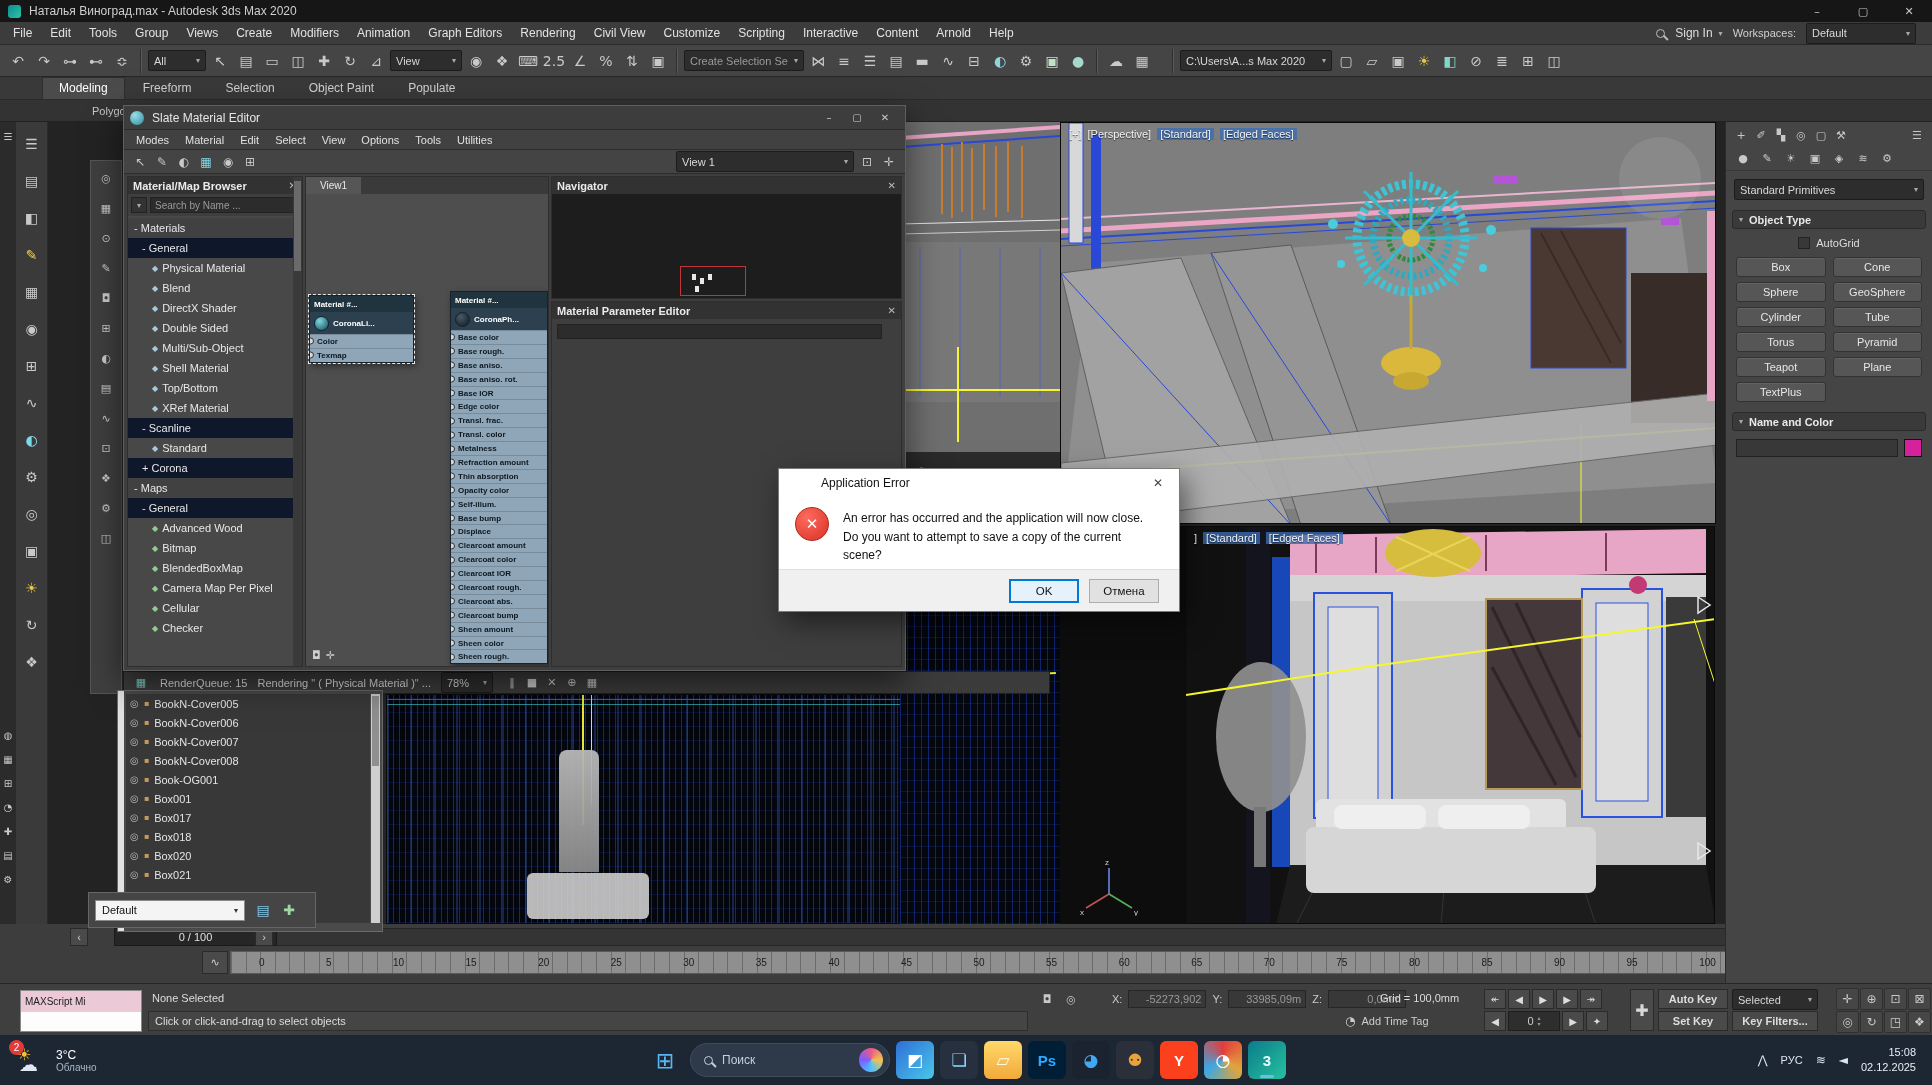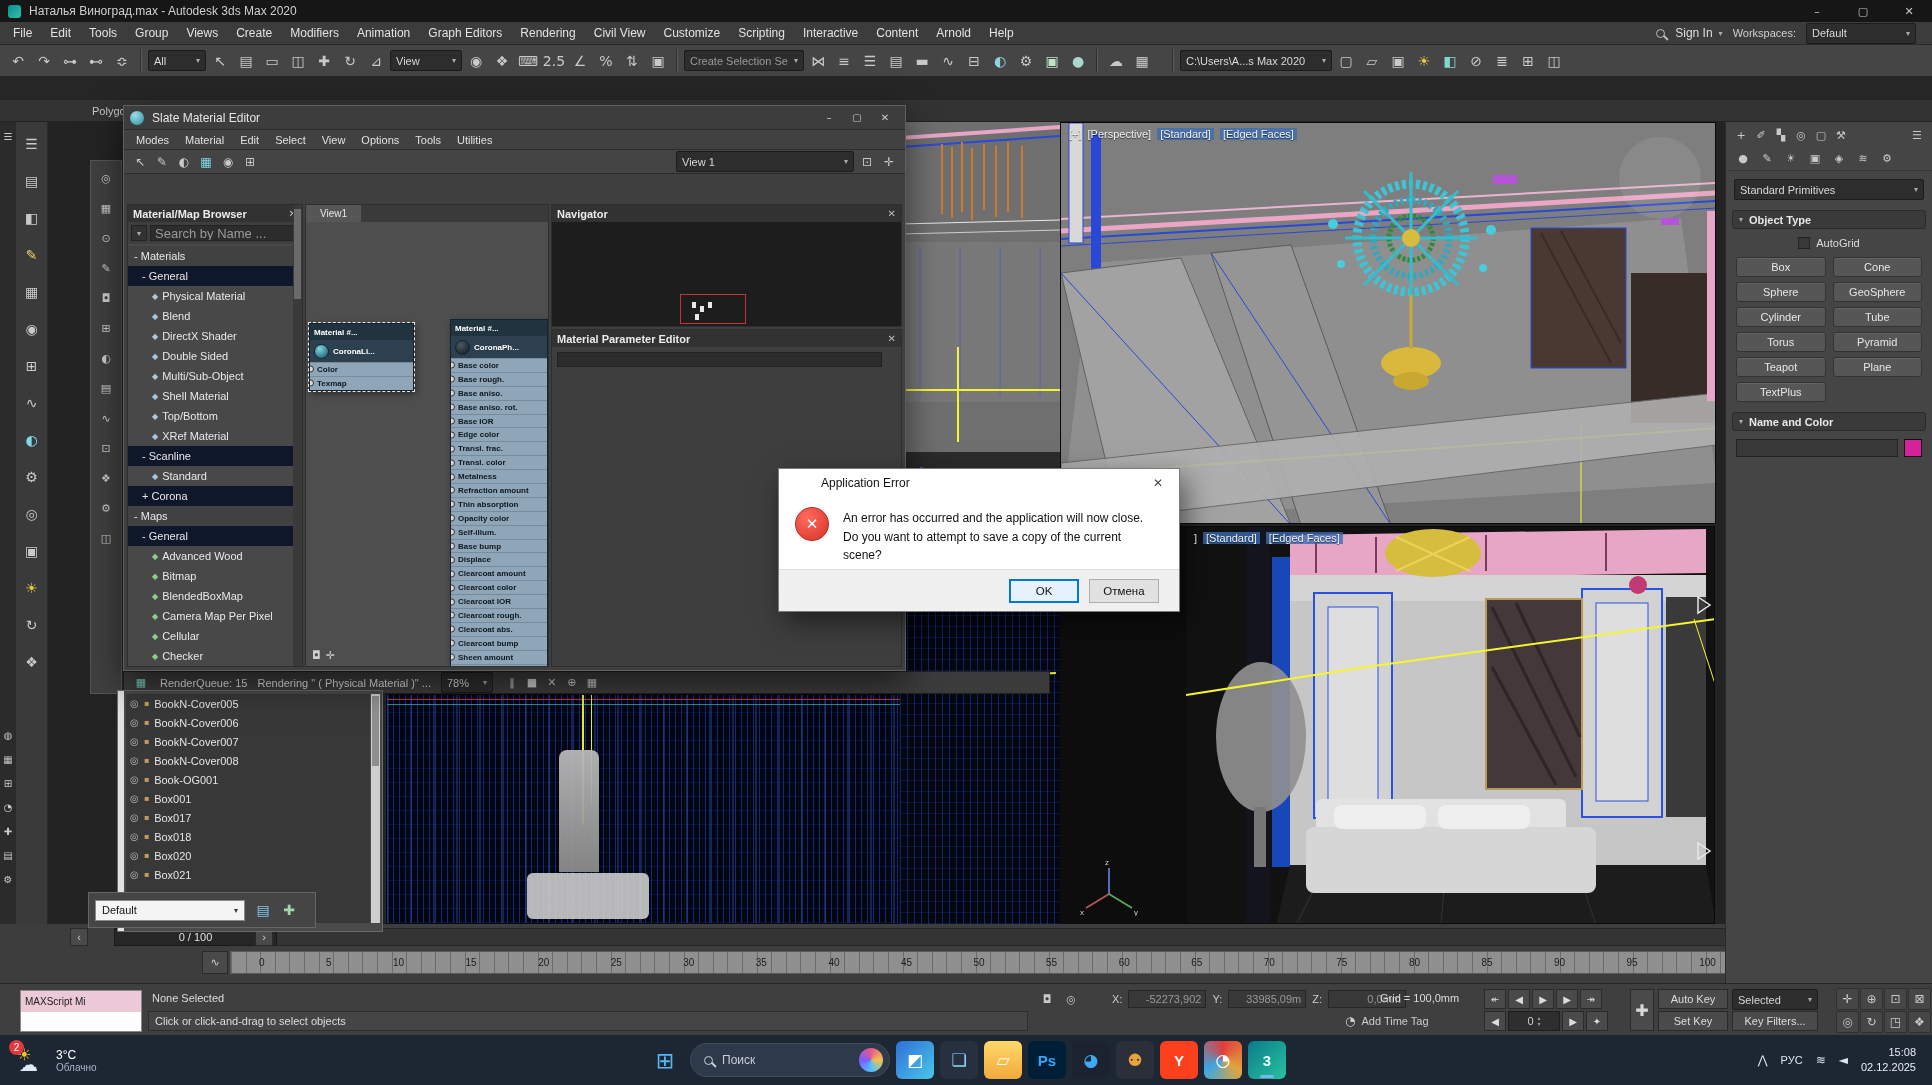--- a/index.html
+++ b/index.html
@@ -116,21 +116,21 @@
   .prompt-box { position:absolute; left:148px; top:27px; width:880px; height:20px; border:1px solid #2e2e2e; background:#454545; display:flex; align-items:center; padding:0 6px; font-size:11px; color:#dddddd; }
   .coords { position:absolute; left:1112px; top:6px; display:flex; gap:6px; align-items:center; font-size:11px; color:#cccccc; }
   .cfield { width:78px; height:18px; background:#383838; border:1px solid #262626; color:#999999; font-size:11px; display:flex; align-items:center; justify-content:flex-end; padding:0 4px; }
   .timetag { position:absolute; left:1345px; top:30px; display:flex; gap:6px; align-items:center; color:#cccccc; font-size:11px; }
   .playback { position:absolute; left:1484px; top:5px; display:flex; gap:2px; }
   .pbtn { width:22px; height:20px; background:#4a4a4a; border:1px solid #2a2a2a; color:#dddddd; font-size:10px; display:flex; align-items:center; justify-content:center; font-family:"DejaVu Sans",sans-serif; }
   .frame-ctrl { position:absolute; left:1484px; top:27px; display:flex; gap:2px; align-items:center; }
   .framebox { width:52px; height:20px; background:#2e2e2e; border:1px solid #1e1e1e; color:#cccccc; font-size:11px; display:flex; align-items:center; justify-content:center; gap:4px; }
   .spins { display:flex; flex-direction:column; font-size:6px; color:#999; line-height:1; font-family:"DejaVu Sans",sans-serif; }
   .keybig { position:absolute; left:1630px; top:5px; width:24px; height:42px; background:#4a4a4a; border:1px solid #2a2a2a; color:#d8d8d8; display:flex; align-items:center; justify-content:center; font-family:"DejaVu Sans",sans-serif; }
-  .skbtn { position:absolute; height:20px; background:#4a4a4a; border:1px solid #2a2a2a; color:#dddddd; font-size:11px; display:flex; align-items:center; justify-content:center; }
+  .skbtn { position:absolute; height:20px; background:#4a4a4a; border:1px solid #2a2a2a; color:#dddddd; font-size:11px; display:flex; align-items:center; justify-content:center;font-weight:bold; }
   .nav-cluster { position:absolute; left:1836px; top:4px; display:grid; grid-template-columns:repeat(4,23px); grid-auto-rows:22px; gap:1px; }
   .nav-cluster .ibox { width:23px; height:22px; font-size:12px; background:#464646; border:1px solid #303030; }
 
   
   .cmdpanel { position:absolute; left:1725px; top:122px; width:207px; height:861px; background:#454545; border-left:1px solid #2a2a2a; z-index:2; }
   .cp-tabs { display:flex; align-items:center; gap:5px; padding:4px 6px 2px; }
   .cp-cats { display:flex; align-items:center; gap:6px; padding:3px 8px; border-bottom:1px solid #383838; }
   .cp-cats .ibox { width:18px; height:18px; font-size:11px; }
   .cp-combo { margin:8px 8px 0; }
   .rollout { margin:10px 6px 0; height:19px; background:#3a3a3a; border:1px solid #2a2a2a; border-radius:3px; color:#e8e8e8; font-size:11px; font-weight:bold; display:flex; align-items:center; padding:0 6px; gap:6px; }
@@ -147,28 +147,28 @@
   .sl-title { height:24px; background:#3d3d3d; border-bottom:1px solid #2c2c2c; display:flex; align-items:center; gap:8px; padding:0 6px; }
   .sl-logo { width:14px; height:14px; border-radius:50%; background:radial-gradient(circle at 35% 30%, #9adfe8, #2e8a9e); }
   .sl-title .t { font-size:12px; color:#e6e6e6; }
   .sl-btns { margin-left:auto; display:flex; }
   .sl-wbtn { width:28px; height:20px; display:flex; align-items:center; justify-content:center; color:#cccccc; font-size:10px; }
   .sl-menu { height:20px; display:flex; align-items:center; background:#414141; border-bottom:1px solid #2c2c2c; padding:0 4px; }
   .sl-mitem { padding:0 8px; font-size:11px; color:#e0e0e0; }
   .sl-toolbar { height:24px; display:flex; align-items:center; gap:3px; background:#444444; border-bottom:1px solid #2c2c2c; padding:0 6px; }
   .sl-toolbar .ibox { width:20px; height:20px; font-size:12px; }
   .sl-spacer { flex:1; }
-  .sl-body { position:absolute; top:70px; bottom:3px; left:3px; right:3px;margin-top:28px; }
+  .sl-body { position:absolute; top:70px; bottom:3px; left:3px; right:3px; }
 
   .browser-panel { position:absolute; left:0; top:0; width:176px; bottom:0; background:#484848; border:1px solid #2e2e2e; display:flex; flex-direction:column; }
   .panel-hd { height:17px; background:#323232; display:flex; align-items:center; padding:0 5px; font-size:11px; font-weight:bold; color:#ebebeb; flex:0 0 auto; }
   .panel-x { margin-left:auto; color:#bbbbbb; font-size:10px; font-family:"DejaVu Sans",sans-serif; }
   .search-row { height:22px; display:flex; align-items:center; gap:3px; padding:2px 3px; background:#3e3e3e; flex:0 0 auto; }
   .dd-mini { width:16px; height:16px; background:#333; border:1px solid #222; display:flex; align-items:center; justify-content:center; font-size:8px; color:#aaa; font-family:"DejaVu Sans",sans-serif; }
-  .search-input { flex:1; height:16px; background:#2c2c2c; border:1px solid #222; color:#b8b8b8; font-size:13px; padding:0 4px; font-family:"Liberation Sans",sans-serif; min-width:0; }
+  .search-input { flex:1; height:16px; background:#2c2c2c; border:1px solid #222; color:#b8b8b8; font-size:10px; padding:0 4px; font-family:"Liberation Sans",sans-serif; min-width:0; }
   .search-input::placeholder { color:#9a9a9a; }
   .tree { flex:1; overflow:hidden; position:relative; padding-top:2px; }
   .tree-row { height:20px; display:flex; align-items:center; gap:4px; font-size:11px; color:#e8e8e8; white-space:nowrap; overflow:hidden; }
   .tree-row.g0 { padding-left:6px; background:#414141; }
   .tree-row.g1 { padding-left:14px; background:#0f172a; }
   .tree-row.leaf { padding-left:24px; }
   .tree-ico { font-size:8px; display:none; font-family:"DejaVu Sans",sans-serif; }
   .leaf .tree-ico { display:inline; }
   .leaf.mat .tree-ico { color:#a8c6dc; }
   .leaf.map .tree-ico { color:#90cc90; }
@@ -440,20 +440,28 @@
         </span>
         <span class="ibox">
           <span>⊞</span>
         </span>
         <span class="ibox">
           <span>◫</span>
         </span>
       </span>
   </div>
 
+  <div class="ribbon-tabs">
+
+  <span class="rtab active"><span>Modeling</span></span>
+      <span class="rtab"><span>Freeform</span></span>
+      <span class="rtab"><span>Selection</span></span>
+      <span class="rtab"><span>Object Paint</span></span>
+      <span class="rtab"><span>Populate</span></span>
+    </div>
   <div class="ribbon-panelrow">
     <span>Polygon M</span>
     <span class="caret">▾</span>
   </div>
 
   <div class="vpbg"></div>
 
   <div class="edge-strip">
     <span class="ibox xs">☰</span>
     <span class="edge-bottom">

